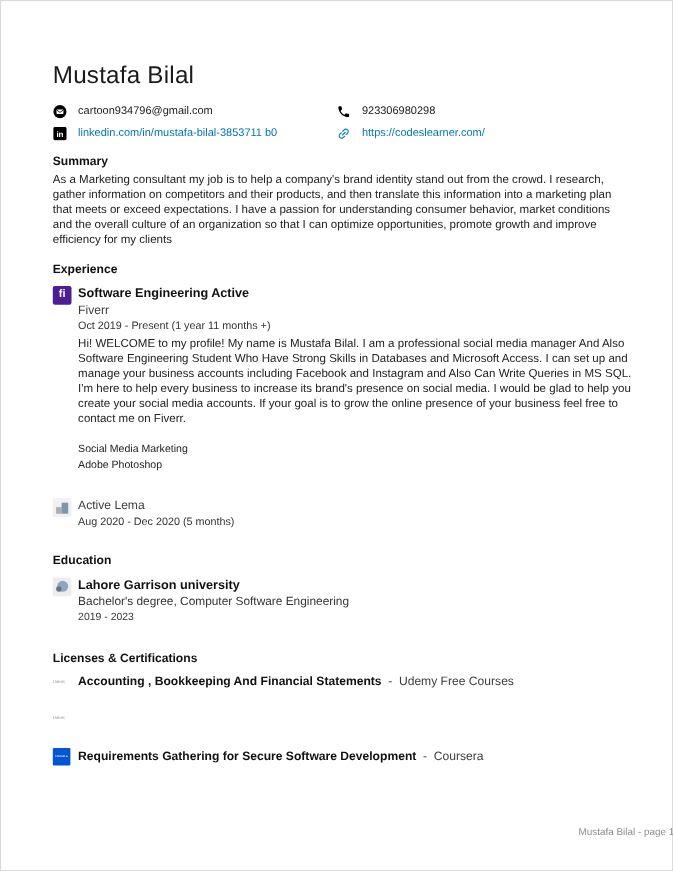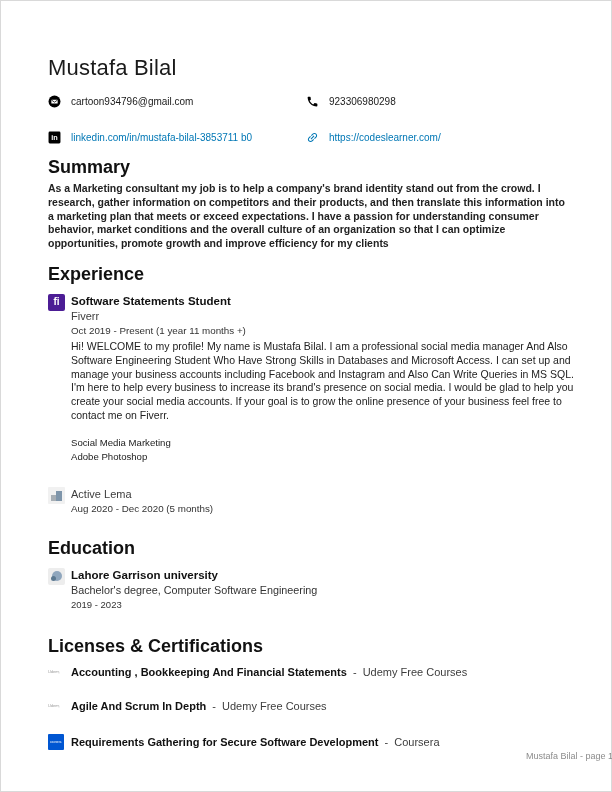--- a/index.html
+++ b/index.html
@@ -19,35 +19,34 @@
   }
   
   .name {
     font-size: 22px; font-weight: 400; color: #1a1a1a;
     letter-spacing: 0.2px; line-height: 26px;
   }
   .contact-grid {
     margin-top: 13px;
     display: grid;
     grid-template-columns: 258px auto;
-    row-gap: 22px;
+    row-gap: 6px;
   }
   .contact-row { display: flex; align-items: center; height: 14px; }
   .contact-icon { width: 13px; height: 13px; flex: 0 0 13px; display: inline-flex; align-items: center; justify-content: center; }
   .contact-icon svg { width: 13px; height: 13px; display: block; }
   .contact-text { margin-left: 10px; font-size: 10px; color: #1a1a1a; }
   a.contact-text { color: #0077b5; text-decoration: none; }
   .rot { transform: rotate(-45deg); display: inline-block; }
   
-  .section-title { font-size: 18px; font-weight: 700; color: #111; }
+  .section-title { font-size: 11px; font-weight: 700; color: #111; }
   .summary-title { margin-top: 13px; }
   .summary-text {
     margin-top: 4px; font-size: 10.5px; line-height: 13.8px; color: #222;
     width: 518px;
-    font-weight: bold;
   }
   .experience-title { margin-top: 13px; }
   
   .entry { display: flex; margin-top: 9px; }
   .entry-logo-col { width: 23px; flex: 0 0 23px; }
   .entry-body { flex: 1; }
   .entry-title { font-size: 11.5px; font-weight: 700; color: #111; line-height: 15px; }
   .entry-company { font-size: 11px; color: #3d3d3d; line-height: 15px; }
   .entry-dates { font-size: 9.8px; color: #333; line-height: 13px; }
   .entry-desc { margin-top: 3px; font-size: 10.5px; line-height: 13.8px; color: #222; }
@@ -143,21 +142,21 @@
   <div class="section-title summary-title">Summary</div>
   <div class="summary-text">As a Marketing consultant my job is to help a company's brand identity stand out from the crowd. I research, gather information on competitors and their products, and then translate this information into a marketing plan that meets or exceed expectations. I have a passion for understanding consumer behavior, market conditions and the overall culture of an organization so that I can optimize opportunities, promote growth and improve efficiency for my clients</div>
 
   <div class="section-title experience-title">Experience</div>
 
   <div class="entry">
     <div class="entry-logo-col">
       <div class="fiverr-icon">fi</div>
     </div>
     <div class="entry-body">
-      <div class="entry-title">Software Statements Student</div>
+      <div class="entry-title">Software Engineering Active</div>
       <div class="entry-company">Fiverr</div>
       <div class="entry-dates">Oct 2019 - Present (1 year 11  months +)</div>
       <div class="entry-desc">Hi! WELCOME to my profile! My name is Mustafa Bilal. I am a professional social media manager And Also Software Engineering Student Who Have Strong Skills in Databases and Microsoft Access. I can set up and manage your business accounts including Facebook and Instagram and Also Can Write Queries in MS SQL. I'm here to help every business to increase its brand's presence on social media. I would be glad to help you create your social media accounts. If your goal is to grow the online presence of your business feel free to contact me on Fiverr.</div>
       <div class="skill-list">
         <div class="skill-item">Social Media Marketing</div>
         <div class="skill-item">Adobe Photoshop</div>
       </div>
     </div>
   </div>
 
@@ -200,25 +199,20 @@
       <span class="cert-name">Accounting , Bookkeeping And Financial Statements</span>
       <span class="cert-sep">-</span>
       <span class="cert-issuer">Udemy Free Courses</span>
     </div>
   </div>
 
   <div class="cert-row">
     <div class="cert-logo-col">
       <div class="udemy-icon">Udemy</div>
     </div>
-    <div class="cert-text">
-      <span class="cert-name">Agile And Scrum In Depth </span>
-      <span class="cert-sep">-</span>
-      <span class="cert-issuer">Udemy Free Courses</span>
-    </div>
   </div>
 
   <div class="cert-row">
     <div class="cert-logo-col">
       <div class="coursera-icon">
           <span>coursera</span>
         </div>
     </div>
     <div class="cert-text">
       <span class="cert-name">Requirements Gathering for Secure Software Development</span>

